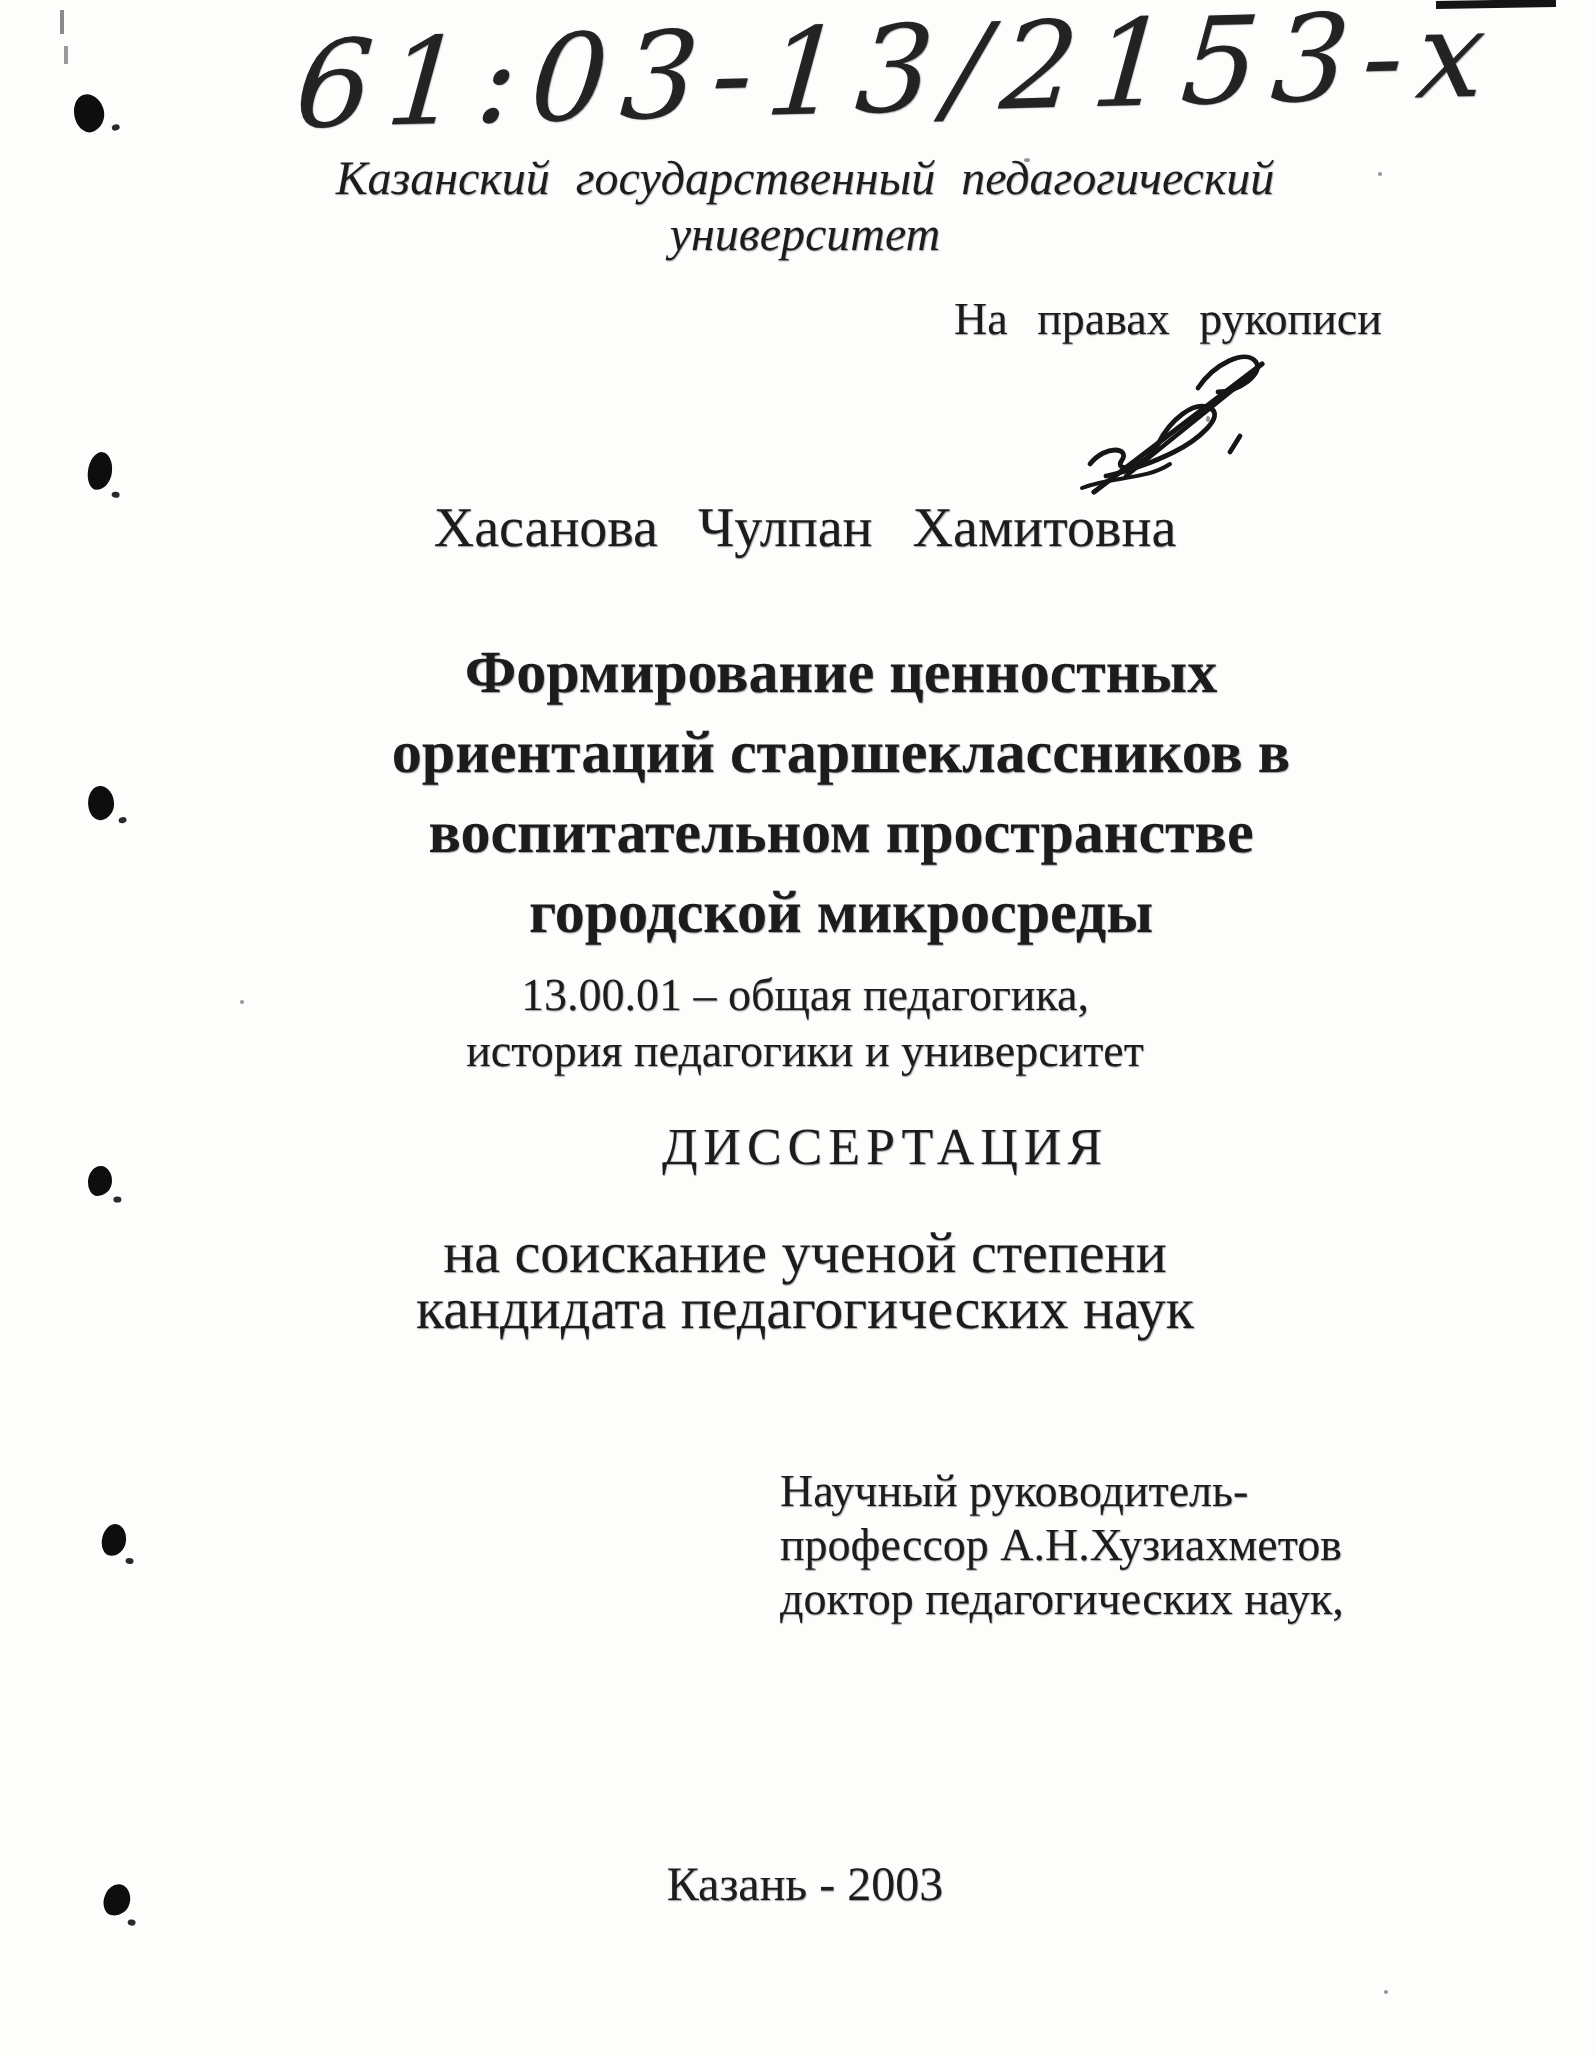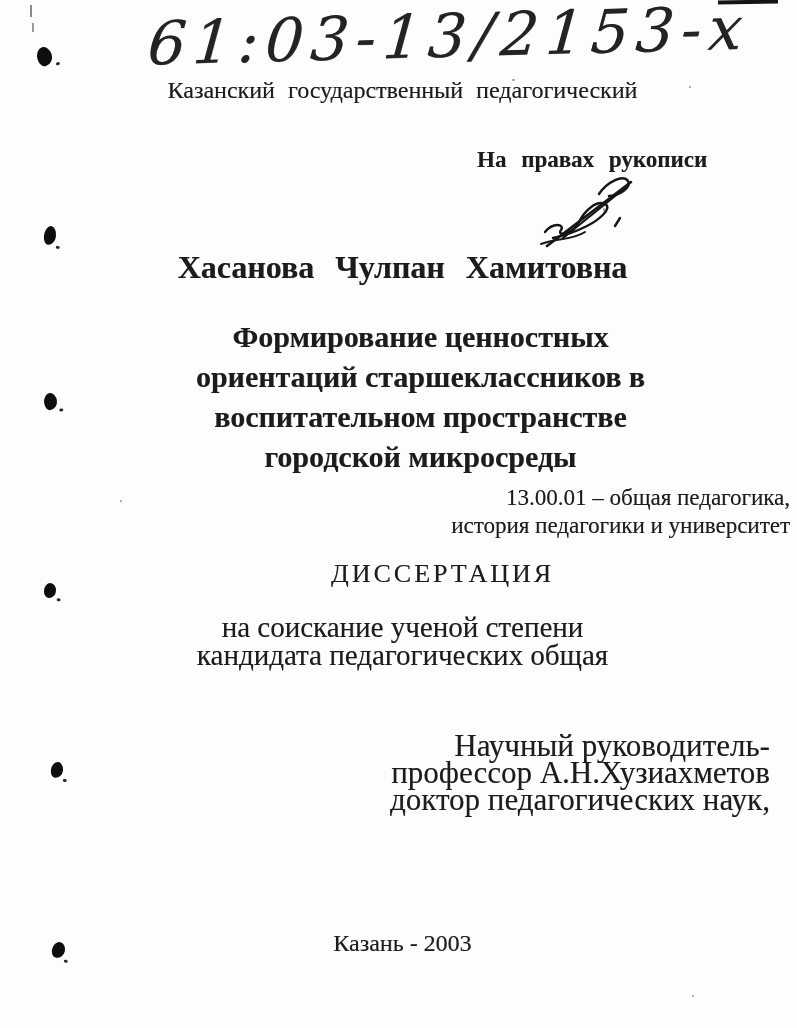--- a/index.html
+++ b/index.html
@@ -33,34 +33,34 @@
   .top-edge-mark {
     position: absolute; left: 718px; top: 0; width: 60px; height: 4px;
     background: #151515; transform: rotate(-1deg);
   }
   .top-left-dash1 { position: absolute; left: 30px; top: 5px; width: 2px; height: 12px; background: #8a8a8a; }
   .top-left-dash2 { position: absolute; left: 32px; top: 23px; width: 2px; height: 9px; background: #9a9a9a; }
 
   .center-col {
     position: absolute; left: 15px; width: 775px; text-align: center;
   }
-  .university { top: 76px; font-size: 24px; line-height: 28px; word-spacing: 7px; }
+  .university { top: 76px; font-size: 24px; line-height: 28px; word-spacing: 7px; font-style: italic; }
   .manuscript-note {
     position: absolute; left: 477px; top: 147px;
-    font-size: 23px; word-spacing: 9px; white-space: nowrap; font-weight: bold;
+    font-size: 23px; word-spacing: 9px; white-space: nowrap;
   }
   .signature { position: absolute; left: 533px; top: 168px; }
-  .author { top: 249px; font-size: 32px; word-spacing: 13px; font-weight: bold; }
+  .author { top: 249px; font-size: 28px; word-spacing: 13px; }
   .diss-title { top: 317px; font-size: 30px; line-height: 40px; font-weight: bold; padding-left: 18px; }
-  .specialty { top: 484px; font-size: 23px; line-height: 28px; text-align: right; }
+  .specialty { top: 484px; font-size: 23px; line-height: 28px; }
   .doc-type { top: 559px; font-size: 26px; letter-spacing: 3px; padding-left: 40px; }
   .degree { top: 613px; font-size: 29px; line-height: 28px; }
   .advisor {
     position: absolute; left: 390px; top: 732px;
-    font-size: 31px; line-height: 27px; text-align: right; white-space: nowrap;
+    font-size: 23px; line-height: 27px; text-align: left; white-space: nowrap;
   }
   .city-year { top: 930px; font-size: 24px; padding-right: 22px; }
 
   
   .blot {
     position: absolute; background: #0e0e0e;
     border-radius: 52% 48% 60% 40% / 55% 50% 50% 45%;
   }
   .blot::after {
     content: ""; position: absolute; width: 4px; height: 3px;
@@ -82,20 +82,21 @@
 <div class="page">
 
   <div class="top-edge-mark"></div>
   <div class="top-left-dash1"></div>
   <div class="top-left-dash2"></div>
 
   <div class="catalog txt">61:03-13/2153-х</div>
 
   <div class="center-col university txt">
     <div>Казанский государственный педагогический</div>
+    <div>университет</div>
   </div>
 
   <div class="manuscript-note txt">На правах рукописи</div>
 
   <div class="signature">
     <svg width="118" height="82" viewBox="0 0 118 82" fill="none" xmlns="http://www.w3.org/2000/svg">
       <g stroke="#161616" stroke-linecap="round" fill="none">
         <path d="M14,78 L98,14" stroke-width="2.6"></path>
         <path d="M30,70 L92,20" stroke-width="2.2"></path>
         <path d="M12,64 C20,54 32,56 28,62 C23,69 40,66 46,54 C52,42 64,32 72,36 C80,40 66,52 54,58 C44,63 30,68 20,70" stroke-width="2.4"></path>
@@ -117,21 +118,21 @@
 
   <div class="center-col specialty txt">
     <div>13.00.01 – общая педагогика,</div>
     <div>история педагогики и университет</div>
   </div>
 
   <div class="center-col doc-type txt">ДИССЕРТАЦИЯ</div>
 
   <div class="center-col degree txt">
     <div>на соискание ученой степени</div>
-    <div>кандидата педагогических общая</div>
+    <div>кандидата педагогических наук</div>
   </div>
 
   <div class="advisor txt">
     <div>Научный руководитель-</div>
     <div>профессор А.Н.Хузиахметов</div>
     <div>доктор педагогических наук,</div>
   </div>
 
   <div class="center-col city-year txt">Казань - 2003</div>
 

